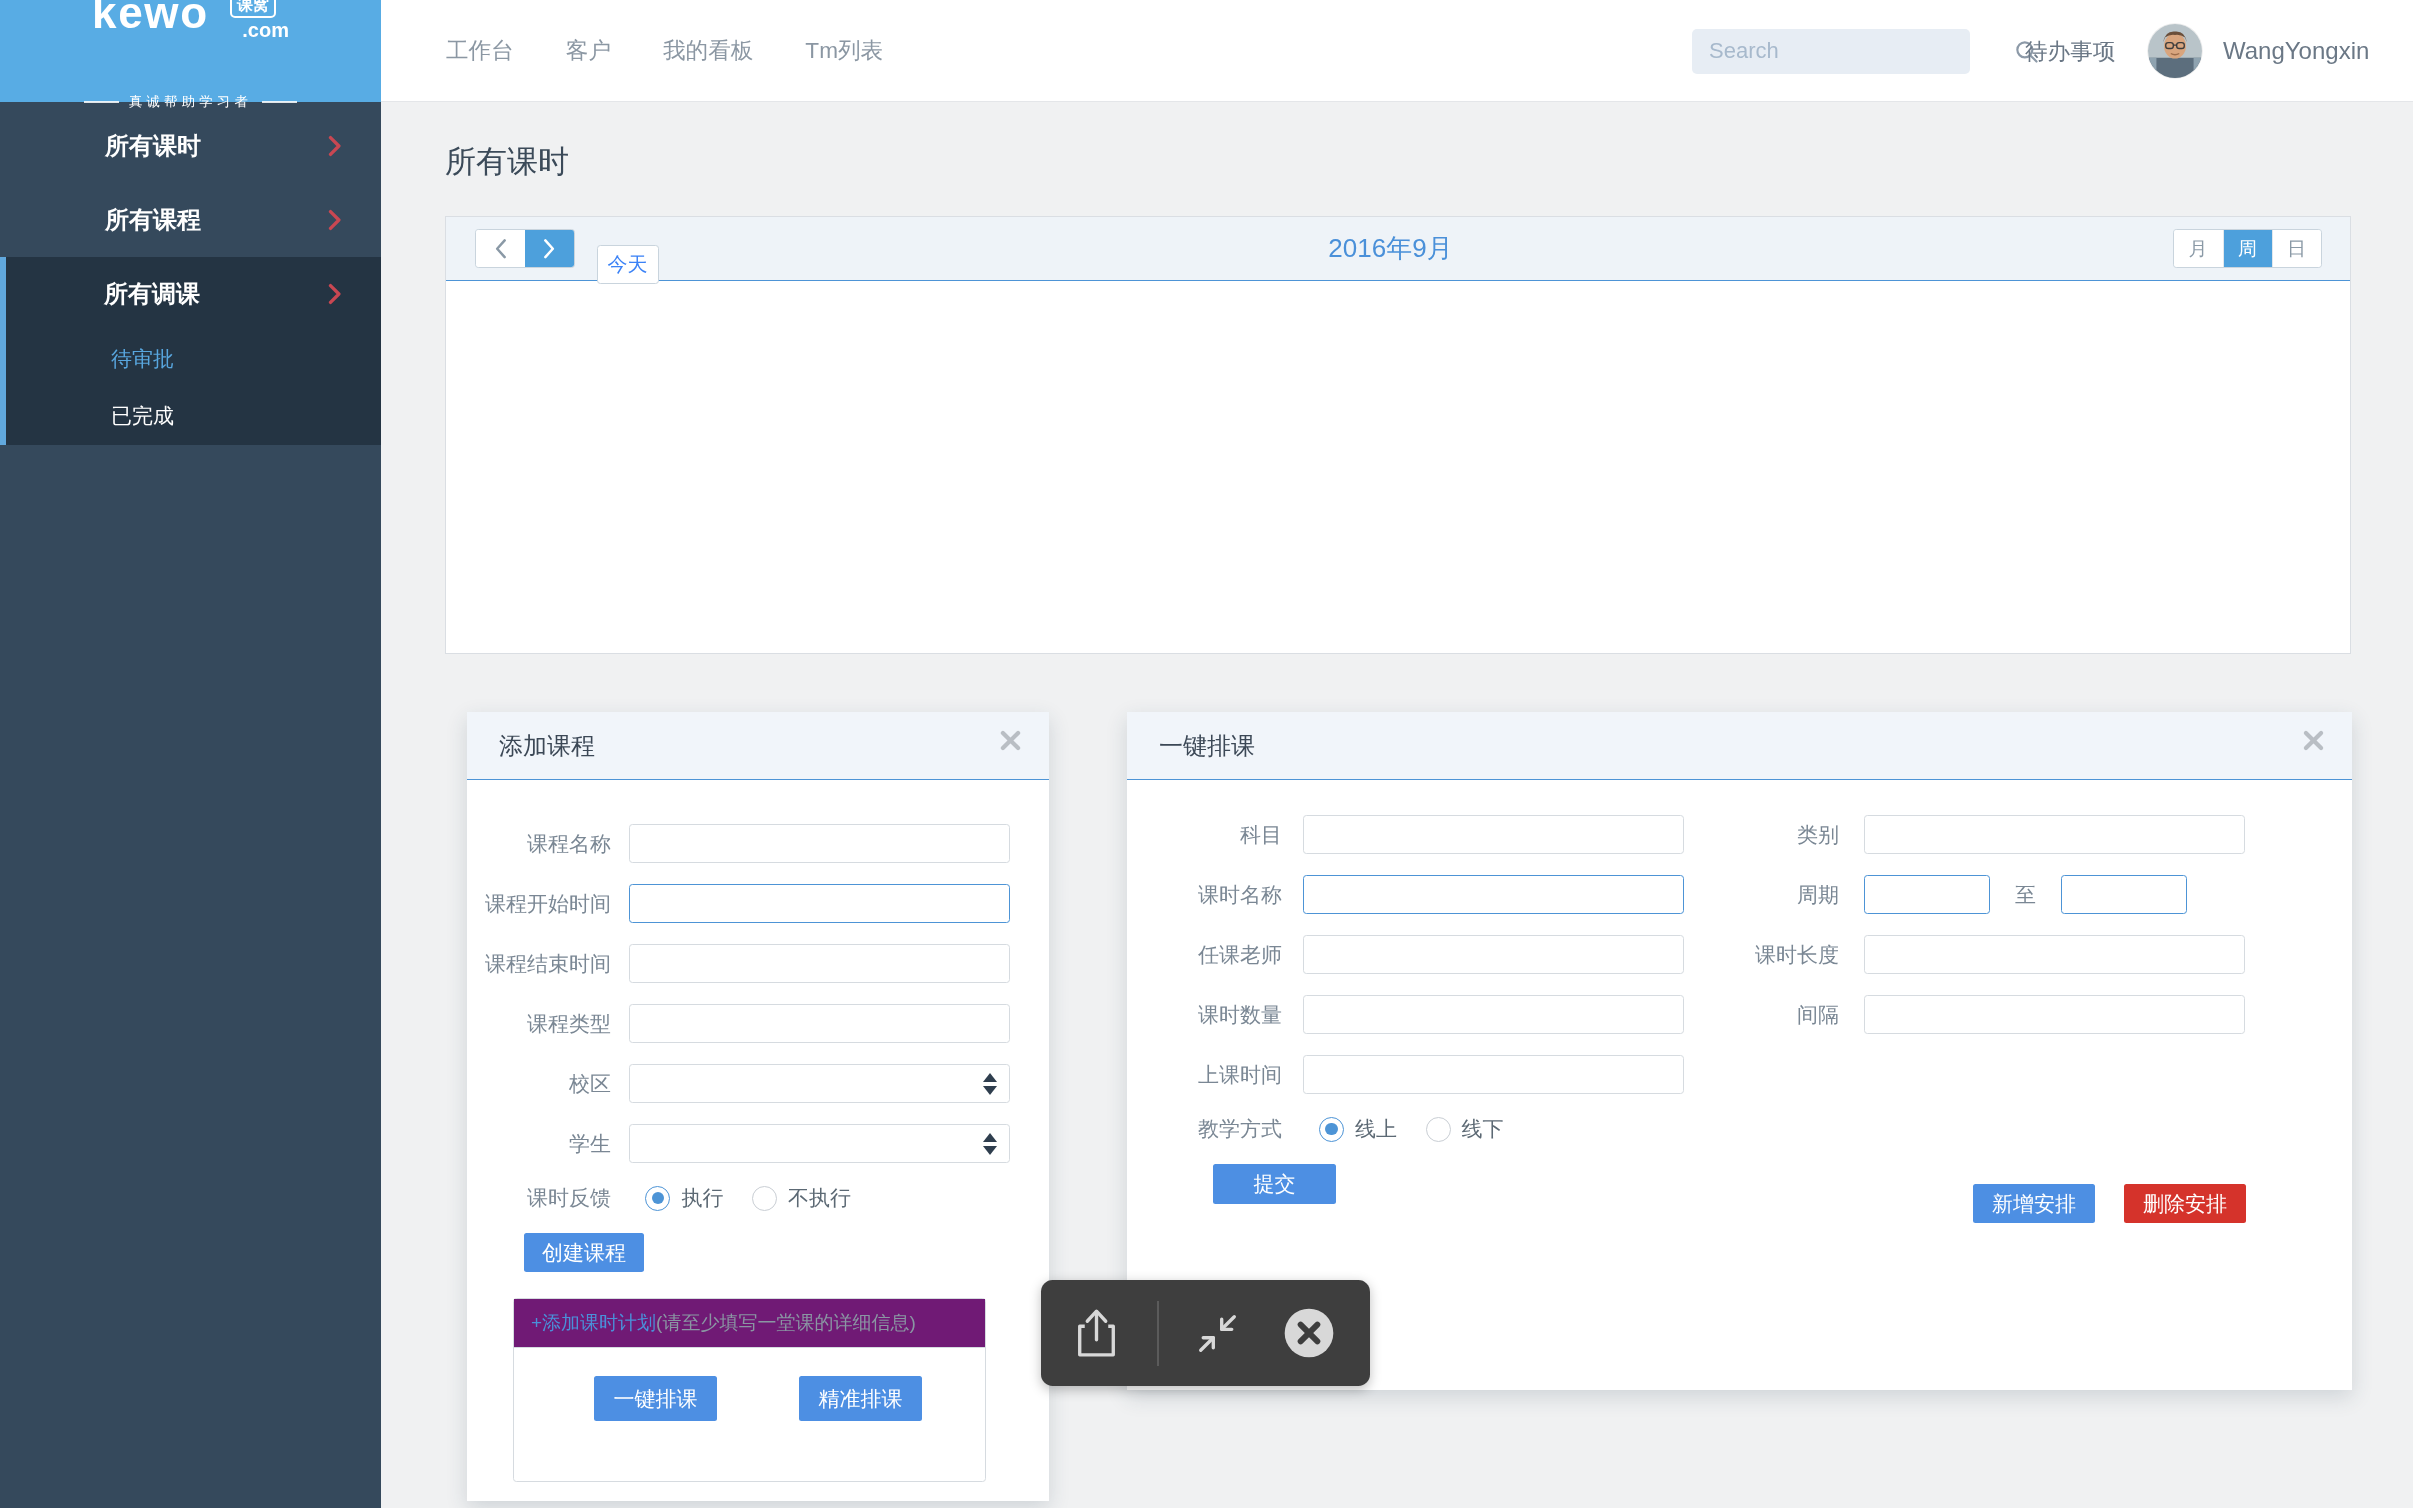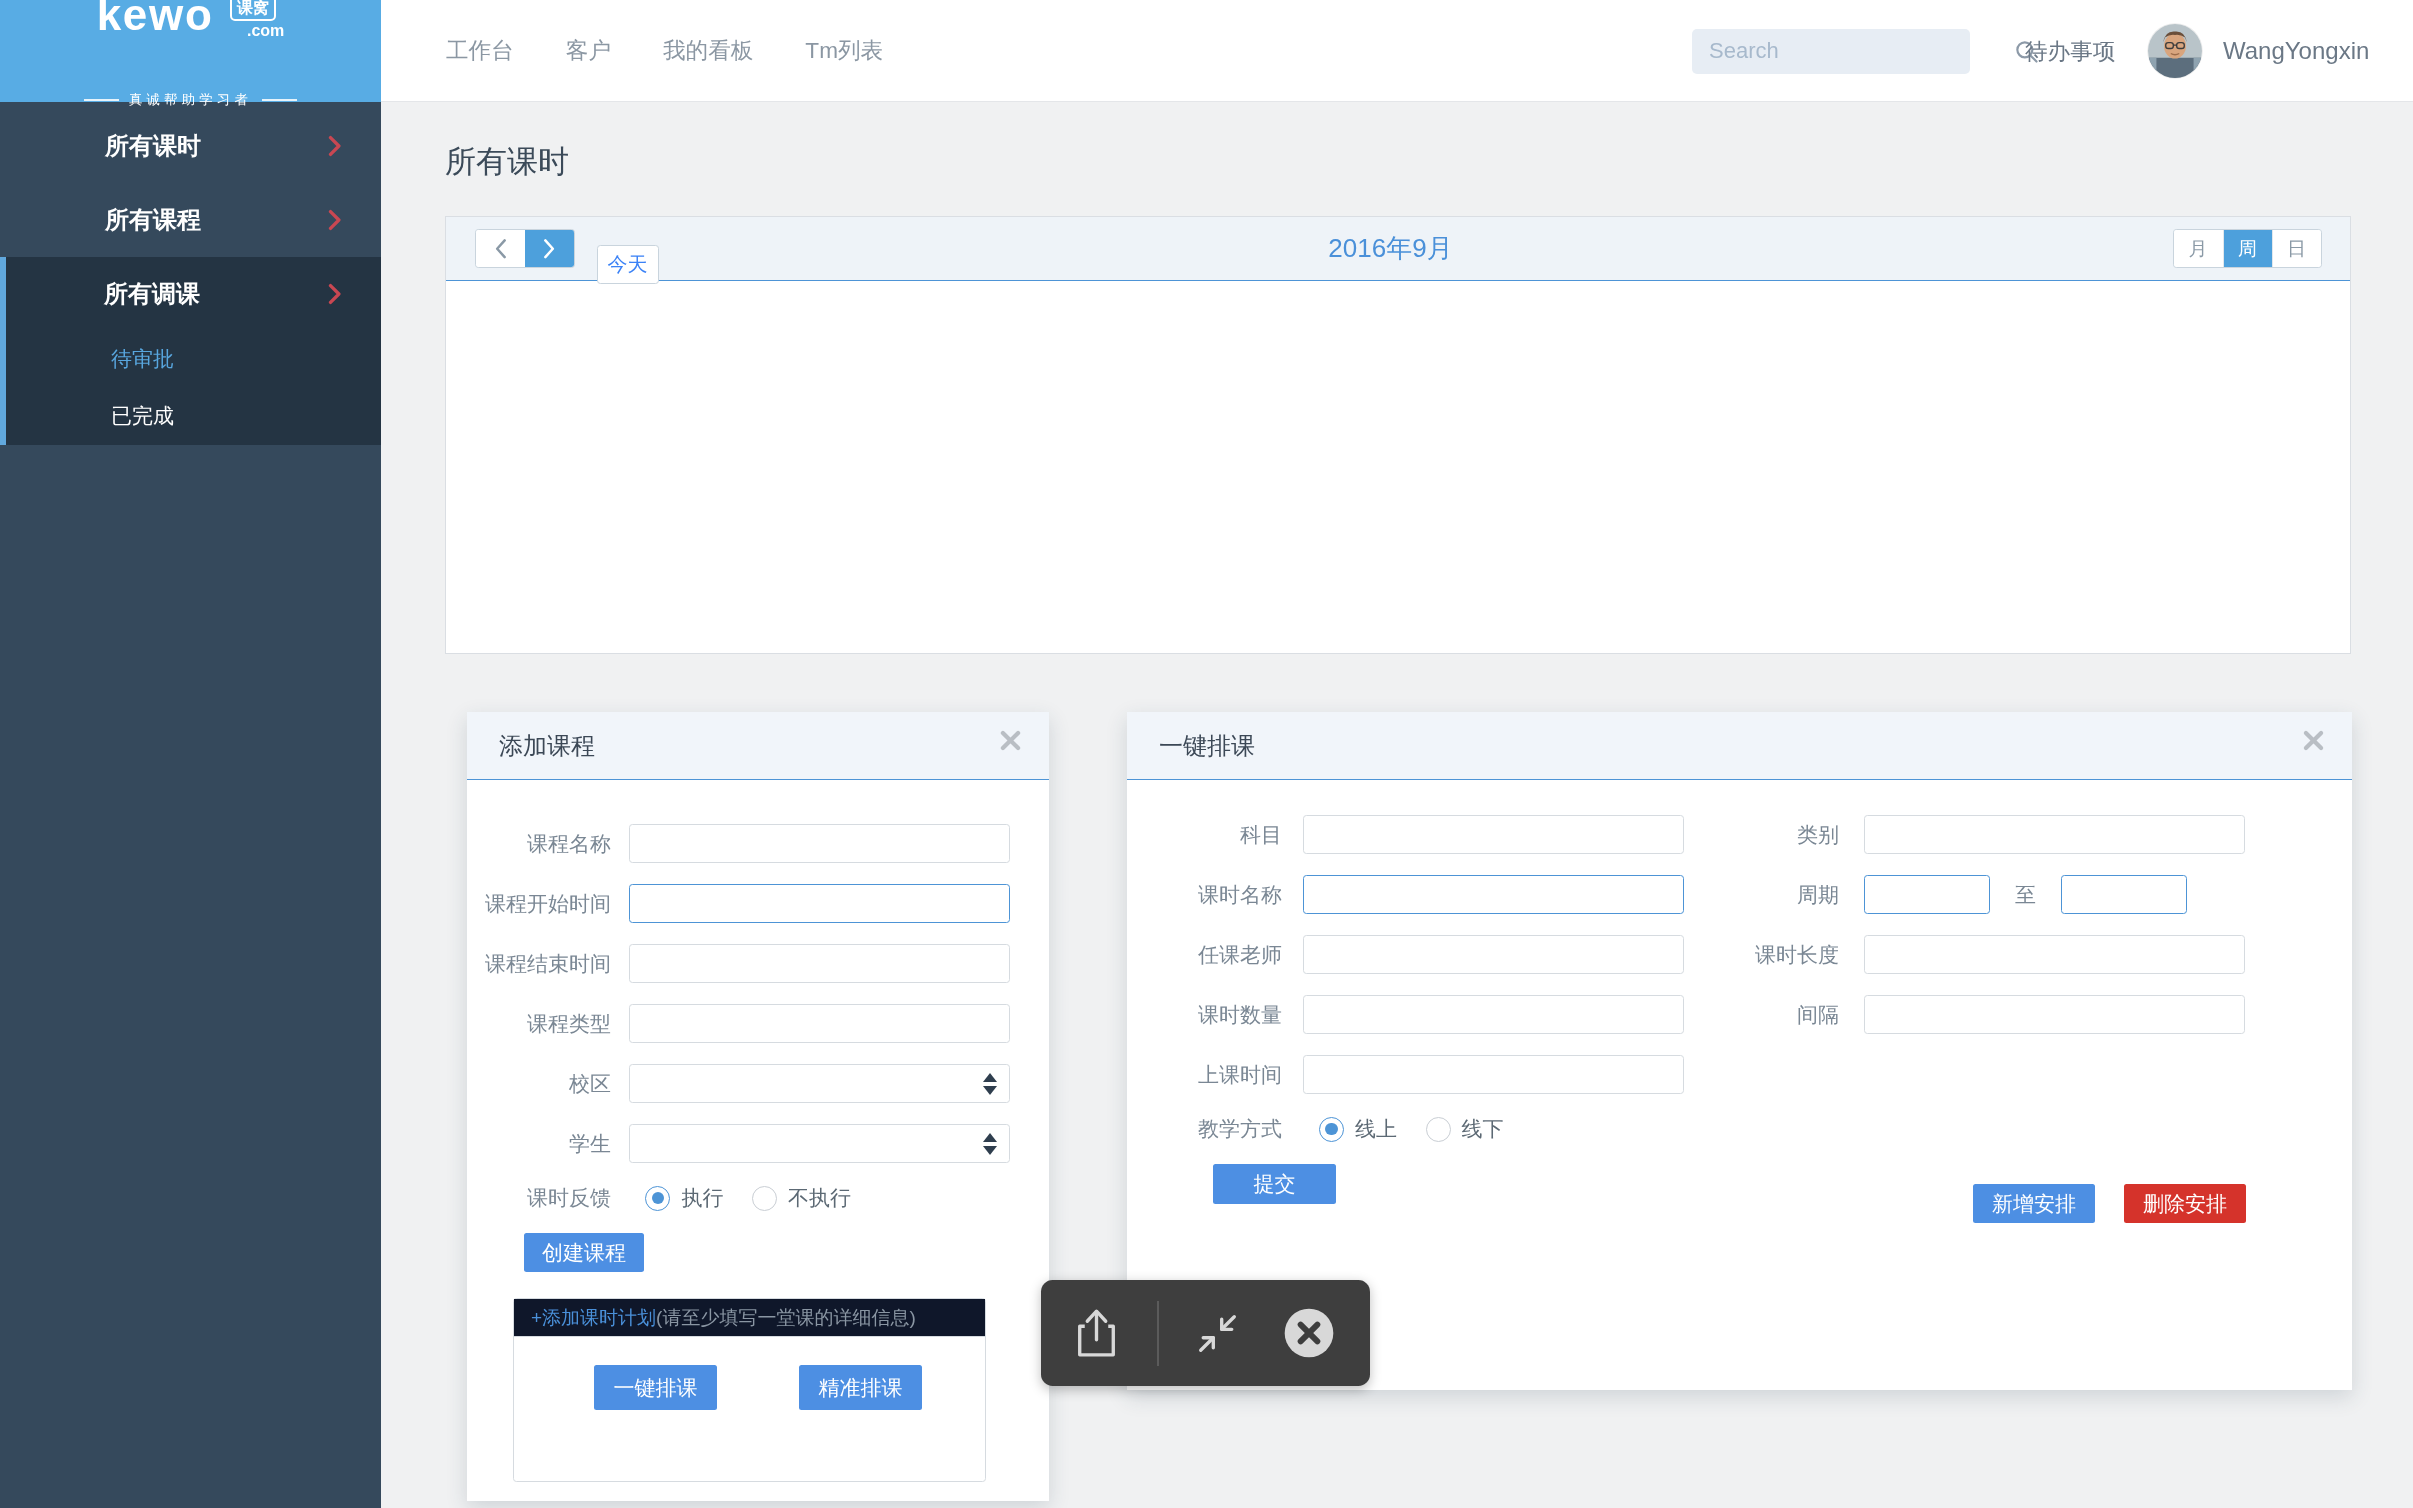--- a/index.html
+++ b/index.html
@@ -29,21 +29,21 @@
               font-size:24px; color:#6b7886; cursor:pointer; }
   
   .sidebar { position:absolute; left:0; top:0; width:381px; height:1508px; background:#35495c; }
   .logo-block { height:102px; background:#58ace4; display:flex; flex-direction:column;
                 align-items:center; justify-content:center;gap:46px; }
   .logo-row { display:flex; align-items:flex-start; gap:8.4px; }
   .logo-text { font-size:44px; font-weight:800; color:#ffffff; letter-spacing:1.7px; line-height:1; }
   .logo-side { display:flex; flex-direction:column; align-items:center; margin-top:1.7px; }
   .logo-badge { border:2.5px solid #ffffff; border-radius:5px; color:#ffffff; font-size:16px;
                 font-weight:700; padding:0.8px 5px; line-height:1.25; }
-  .logo-suffix { color:#ffffff; font-size:16px; font-weight:700; line-height:1.2;margin-left:25px; }
+  .logo-suffix { color:#ffffff; font-size:20px; font-weight:700; line-height:1.2;margin-left:25px; }
   .tagline { display:flex; align-items:center; gap:10px; margin-top:5px; }
   .tagline .line { width:35px; height:1.7px; background:rgba(255,255,255,.85); }
   .tagline .tagline-text { color:#ffffff; font-size:13.4px; letter-spacing:4.2px; }
   .menu { margin-top:6.7px; }
   .menu-item { height:74px; display:flex; align-items:center; padding-left:105px;
                position:relative; cursor:pointer; }
   .menu-item .menu-label { color:#ffffff; font-size:24px; font-weight:700; }
   .chev { position:absolute; right:40px; width:13.4px; height:22px; }
   .active-block { background:#243443; border-left:6.7px solid #61a8dd; }
   .active-block .menu-item { padding-left:98px; }
@@ -99,21 +99,21 @@
   .btn-blue { background:#4d8fe3; }
   .btn-red  { background:#d5332b; }
   
   #add-course { left:467px; top:712px; width:582px; height:789px; }
   #add-course .modal-body { padding:44px 0 0 0; }
   #add-course .f-label { width:144px; margin-right:18.4px; }
   #add-course .t-input { width:381px; }
   .create-btn { width:120px; height:39px; margin:8.4px 0 0 57px; }
   .plan-box { position:absolute; left:46px; top:586px; width:473px; height:184px;
               border:0.8px solid #d6dbe0; border-radius:3.4px; background:#fff; }
-  .plan-header { height:38px; background:#0f172a; border-bottom:0.8px solid #d6dbe0;
+  .plan-header { height:49px; background:#701a75; border-bottom:0.8px solid #d6dbe0;
                  display:flex; align-items:center; padding:0 17px; font-size:19px; white-space:nowrap; }
   .plan-link { color:#4a90d9; cursor:pointer; }
   .plan-note { color:#8a96a3; }
   .plan-body { display:flex; gap:82px; padding:28px 0 0 80px; }
   .plan-btn { width:123px; height:45px; }
   
   #schedule { left:1127px; top:712px; width:1225px; height:678px; }
   .col { position:absolute; top:59px; }
   .col-left { left:0; }
   .col-left .f-label { width:155px; margin-right:21px; }

